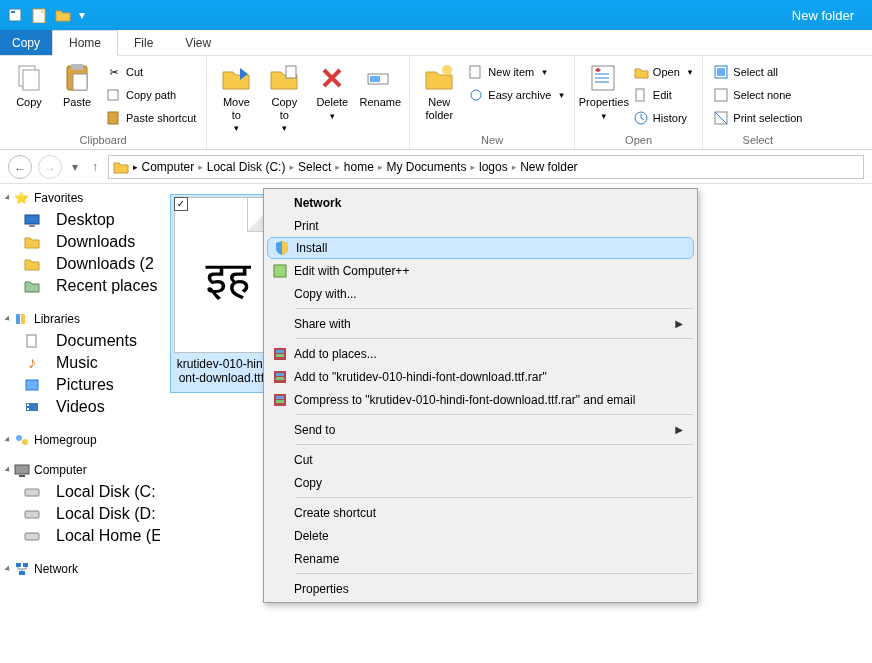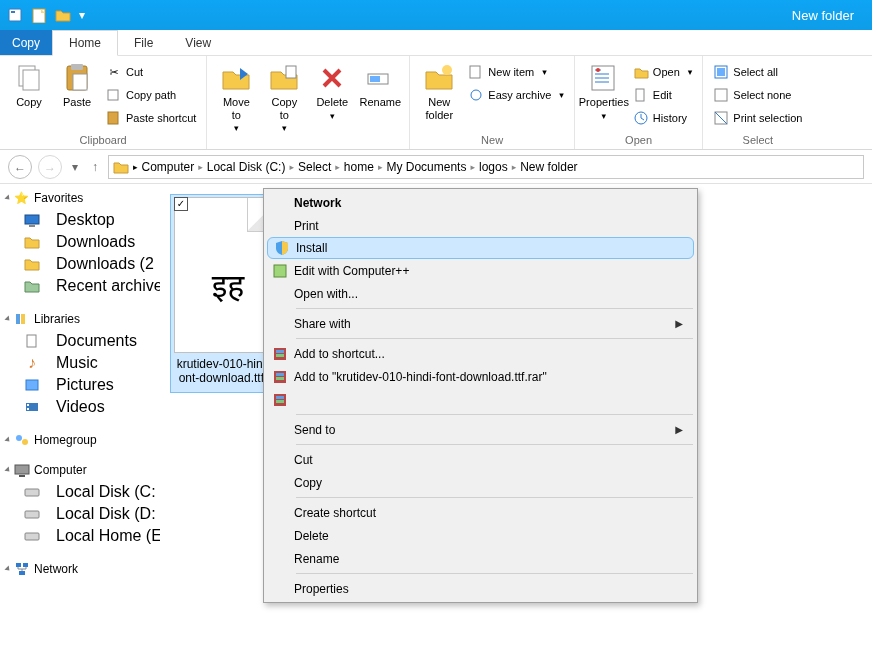--- a/index.html
+++ b/index.html
@@ -44,21 +44,21 @@
 .sgroup { margin-bottom: 14px; }
 .sgroup .shead { display: flex; align-items: center; gap: 4px; font-size: 12px; margin-bottom: 3px; position: relative; }
 .sgroup .shead::before { content: ""; width: 0; height: 0; border-left: 4px solid #7a7a7a; border-top: 3px solid transparent; border-bottom: 3px solid transparent; transform: rotate(45deg); margin-left: -2px; }
 .sitem { display: flex; align-items: center; gap: 16px; font-size: 16px; padding: 2px 0 2px 16px; white-space: nowrap; overflow: hidden; text-align: right; }
 .sico16 { width: 16px; height: 16px; display: inline-flex; align-items: center; justify-content: center; flex-shrink: 0; }
 .filepane { flex: 1; padding: 10px; position: relative; }
 .fileitem { width: 116px; display: flex; flex-direction: column; align-items: center; border: 1px solid #7cc0f4; background: #cde8ff; padding: 2px; }
 .thumb { width: 108px; height: 156px; background: #fff; border: 1px solid #c0c0c0; position: relative; display:flex; align-items:flex-end; justify-content:center; }
 .thumb .fold { position: absolute; top: 0; right: 0; width: 34px; height: 34px; background: linear-gradient(135deg, transparent 48%, #e8e8e8 50%); border-left: 1px solid #ccc; border-bottom: 1px solid #ccc; }
 .thumb .chk { position: absolute; top: -1px; left: -1px; width: 14px; height: 14px; border: 1px solid #555; background: #fff; font-size: 10px; line-height: 12px; text-align: center; }
-.thumb .glyph { font-size: 32px; font-family: Georgia, serif; padding-bottom: 46px; }
+.thumb .glyph { font-size: 44px; font-family: Georgia, serif; padding-bottom: 46px; }
 .fname { font-size: 12px; text-align: center; padding: 4px 2px; line-height: 1.2; word-break: break-all; }
 
 
 .ctxmenu { position: absolute; left: 263px; top: 188px; width: 435px; background: #f0f0f0; border: 1px solid #a0a0a0; box-shadow: 2px 3px 6px rgba(0,0,0,.25); padding: 2px; }
 .ctxitem { height: 23px; display: flex; align-items: center; font-size: 12px; padding-right: 12px; }
 .ctxitem .cico { width: 28px; display: flex; align-items: center; justify-content: center; }
 .ctxitem .ctext { flex: 1; }
 .ctxitem .carrow { font-size: 10px; color: #333; }
 .ctxitem.hover { background: #cde8ff; border: 1px solid #7cc0f4; margin: 0 1px; height: 22px; border-radius: 6px; }
 .ctxitem.bold .ctext { font-weight: 600; }
@@ -386,21 +386,21 @@
             </svg>
           </span>
           <span>Downloads (2</span>
         </div>
       <div class="sitem">
           <span class="sico16">
             <svg width="16" height="16">
               <path d="M1 4h5l2 2h7v8H1z" fill="#9ec99e" stroke="#5a8a5a"></path>
             </svg>
           </span>
-          <span>Recent archive</span>
+          <span>Recent places</span>
         </div>
     </div>
     <div class="sgroup">
       <div class="shead">
           <span class="sico16">
             <svg width="16" height="16">
               <rect x="2" y="3" width="4" height="10" fill="#5aa0e6"></rect>
               <rect x="7" y="3" width="4" height="10" fill="#f7c94b"></rect>
             </svg>
           </span>
@@ -531,57 +531,58 @@
   <div class="ctxitem">
       <span class="cico">
         <svg width="16" height="16">
           <rect x="2" y="2" width="12" height="12" fill="#9fd67a" stroke="#5a8a3a"></rect>
         </svg>
       </span>
       <span class="ctext">Edit with Computer++</span>
     </div>
   <div class="ctxitem">
       <span class="cico"></span>
-      <span class="ctext">Open with...</span>
+      <span class="ctext">Copy with...</span>
     </div>
   <div class="ctxsep"></div>
   <div class="ctxitem">
       <span class="cico"></span>
       <span class="ctext">Share with</span>
       <span class="carrow">▶</span>
     </div>
   <div class="ctxsep"></div>
   <div class="ctxitem">
       <span class="cico">
         <svg width="16" height="16">
           <rect x="2" y="2" width="12" height="12" fill="#b84747"></rect>
           <rect x="4" y="4" width="8" height="3" fill="#5aa0e6"></rect>
           <rect x="4" y="8" width="8" height="3" fill="#7ac97a"></rect>
         </svg>
       </span>
-      <span class="ctext">Add to shortcut...</span>
+      <span class="ctext">Add to places...</span>
     </div>
   <div class="ctxitem">
       <span class="cico">
         <svg width="16" height="16">
           <rect x="2" y="2" width="12" height="12" fill="#b84747"></rect>
           <rect x="4" y="4" width="8" height="3" fill="#5aa0e6"></rect>
           <rect x="4" y="8" width="8" height="3" fill="#7ac97a"></rect>
         </svg>
       </span>
       <span class="ctext">Add to "krutidev-010-hindi-font-download.ttf.rar"</span>
     </div>
   <div class="ctxitem">
       <span class="cico">
         <svg width="16" height="16">
           <rect x="2" y="2" width="12" height="12" fill="#b84747"></rect>
           <rect x="4" y="4" width="8" height="3" fill="#5aa0e6"></rect>
           <rect x="4" y="8" width="8" height="3" fill="#7ac97a"></rect>
         </svg>
       </span>
+      <span class="ctext">Compress to "krutidev-010-hindi-font-download.ttf.rar" and email</span>
     </div>
   <div class="ctxsep"></div>
   <div class="ctxitem">
       <span class="cico"></span>
       <span class="ctext">Send to</span>
       <span class="carrow">▶</span>
     </div>
   <div class="ctxsep"></div>
   <div class="ctxitem">
       <span class="cico"></span>

